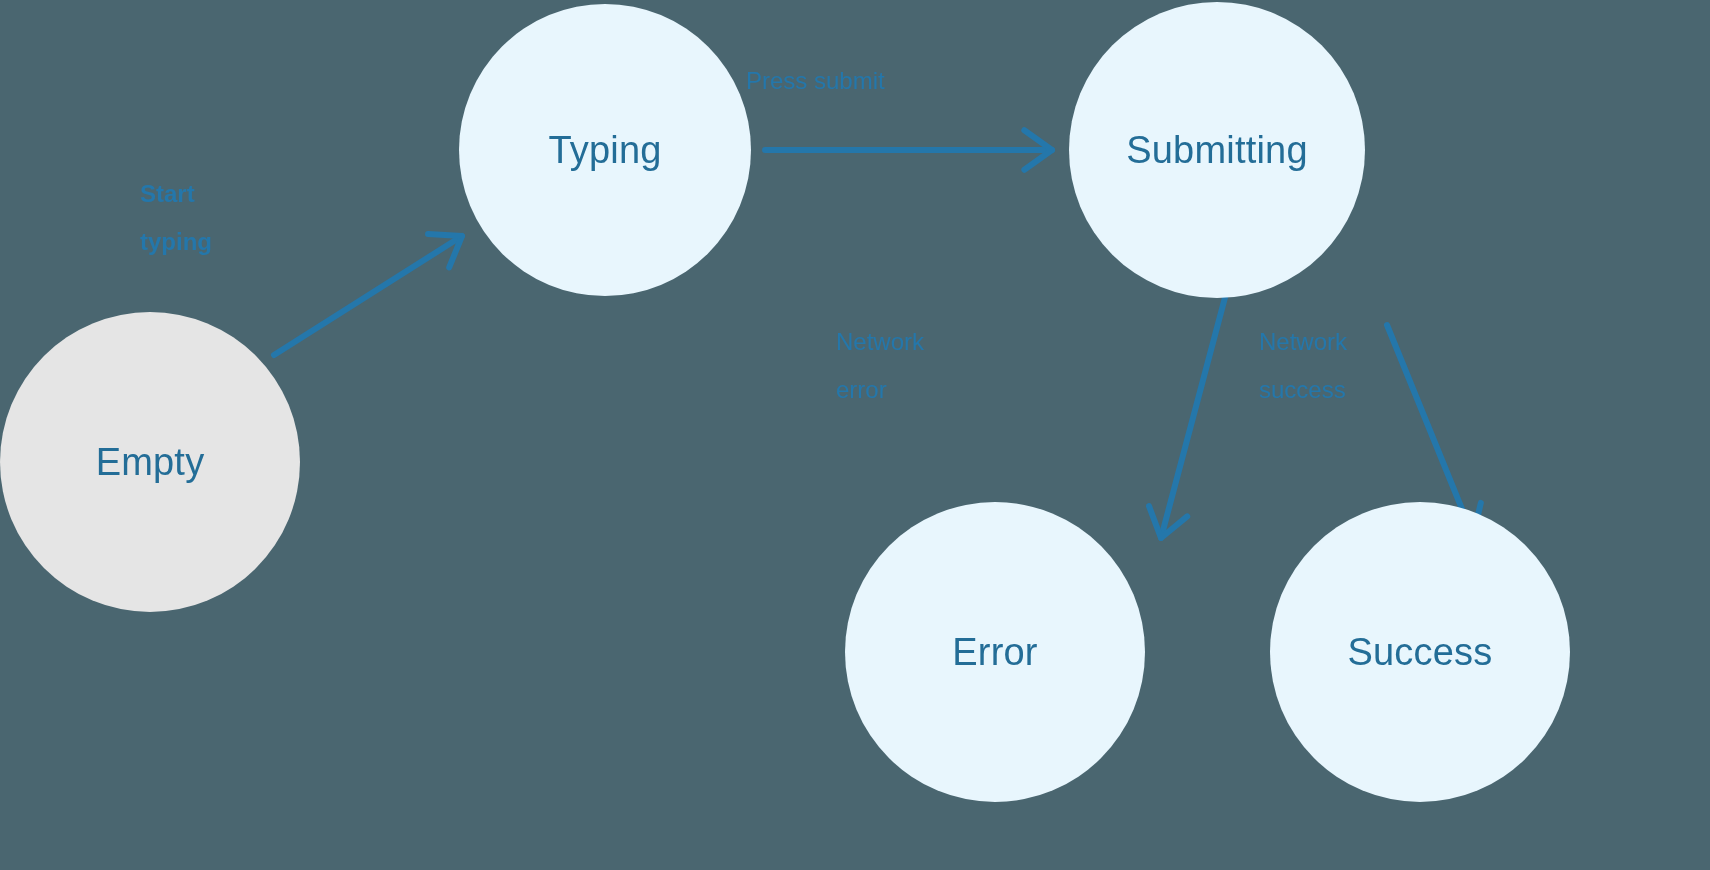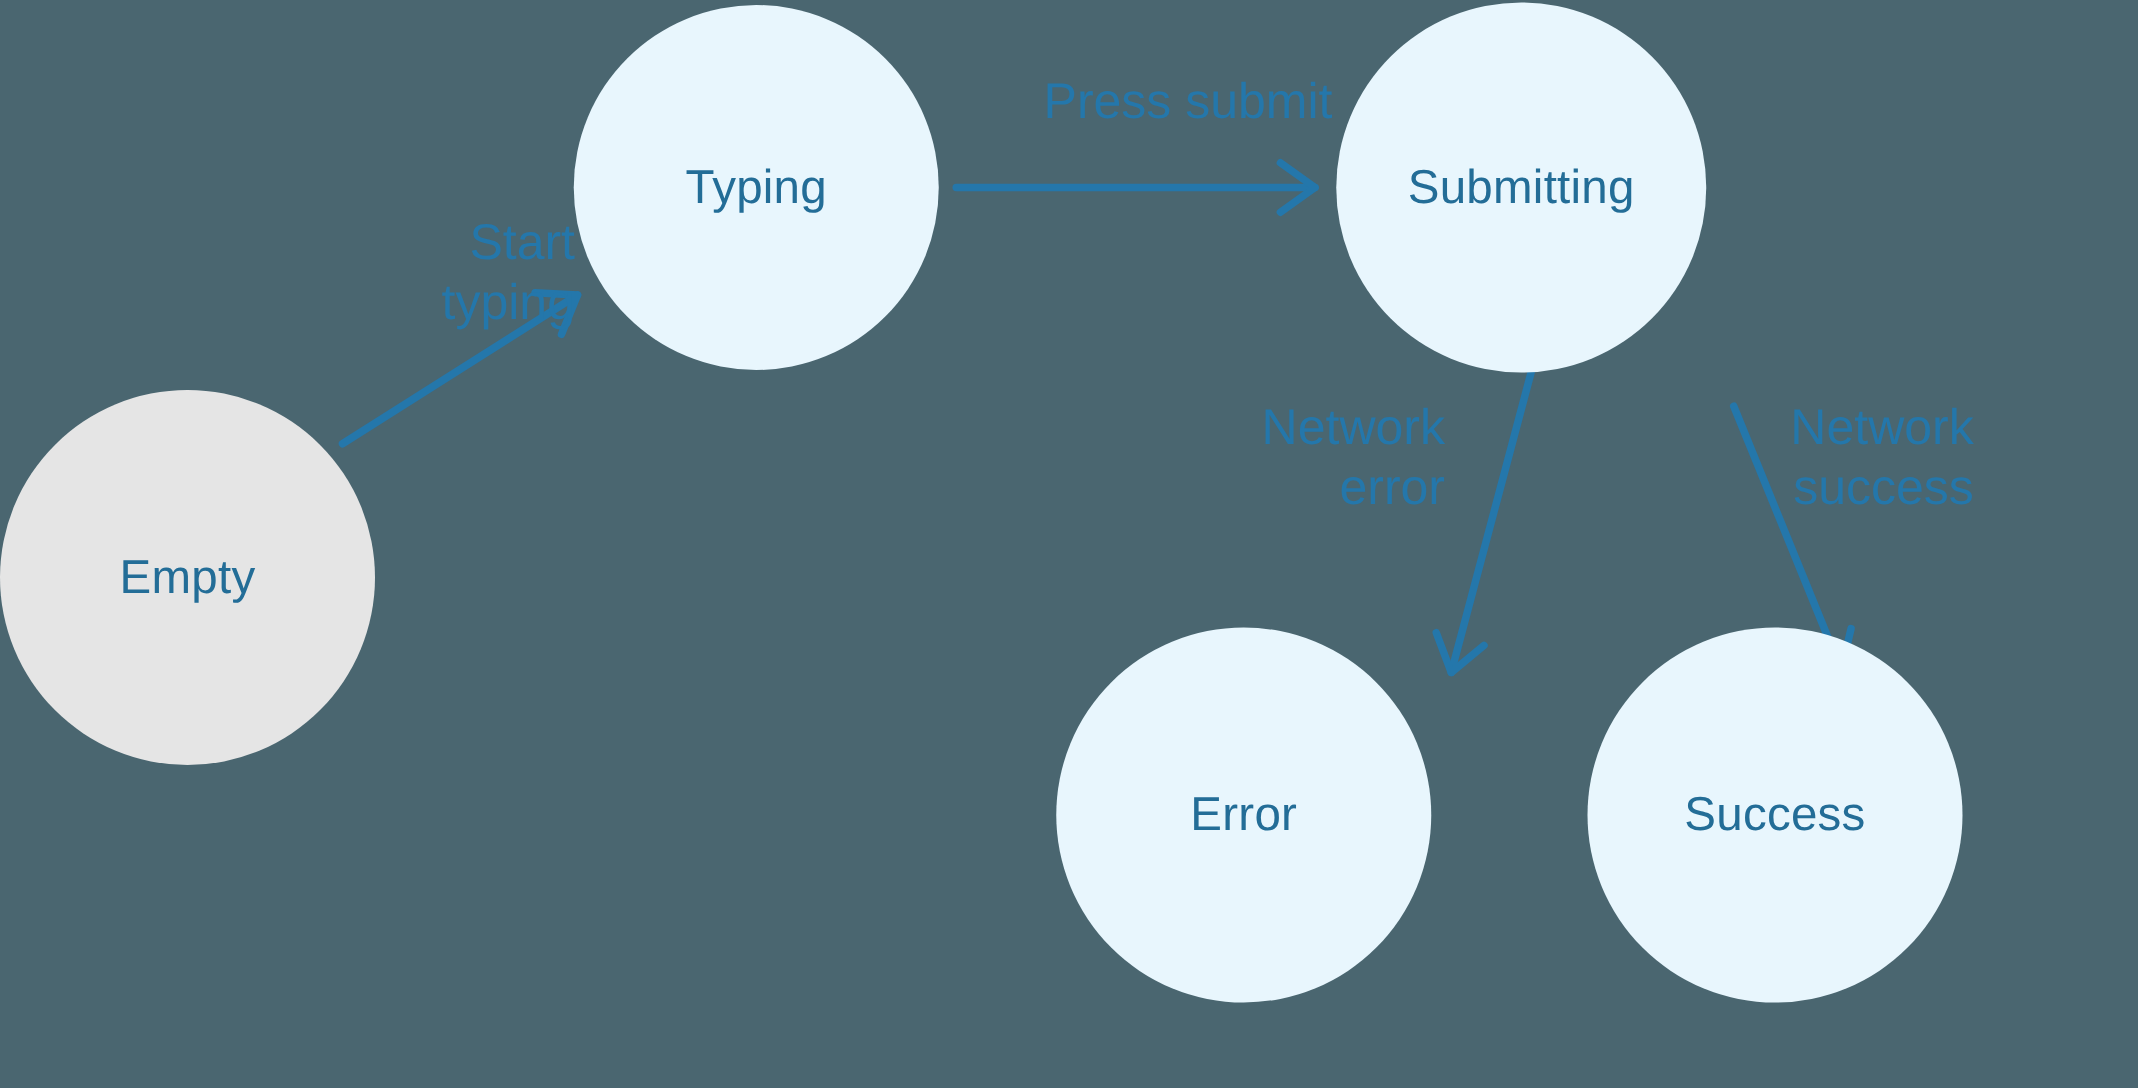--- a/index.html
+++ b/index.html
@@ -39,24 +39,24 @@
     color: #236d97;
     font-size: 38px;
     font-weight: 400;
     letter-spacing: 0.2px;
     white-space: nowrap;
     text-align: center;
   }
   .edge-label {
     position: absolute;
     color: #2477ab;
-    font-size: 40px;
+    font-size: 24px;
     font-weight: 400;
     line-height: 48px;
-    text-align: right;
+    text-align: left;
     white-space: pre-line;
   }
 </style>
 </head>
 <body style="background: rgb(74, 102, 112);">
 
 <div id="stage" style="background: rgb(74, 102, 112);">
 
   <svg id="edges" viewBox="0 0 1710 870" xmlns="http://www.w3.org/2000/svg">
     <g id="edge-paths" stroke-linecap="round" stroke-linejoin="round" fill="none">
@@ -84,21 +84,21 @@
   </div>
 
   <div class="node" style="left: 845px; top: 502px; width: 300px; height: 300px; background: rgb(232, 246, 253);">
     <span class="node-label" style="color: rgb(35, 109, 151);">Error</span>
   </div>
 
   <div class="node" style="left: 1270px; top: 502px; width: 300px; height: 300px; background: rgb(232, 246, 253);">
     <span class="node-label" style="color: rgb(35, 109, 151);">Success</span>
   </div>
 
-  <div class="edge-label" style="width: 320px; left: 140px; top: 170px; color: rgb(36, 119, 171);">Start
+  <div class="edge-label" style="width: 320px; left: 140px; top: 170px; color: rgb(36, 119, 171); font-weight: bold;">Start
 typing</div>
 
   <div class="edge-label" style="width: 320px; left: 746px; top: 57px; color: rgb(36, 119, 171);">Press submit</div>
 
   <div class="edge-label" style="width: 320px; left: 836px; top: 318px; color: rgb(36, 119, 171);">Network
 error</div>
 
   <div class="edge-label" style="width: 320px; left: 1259px; top: 318px; color: rgb(36, 119, 171);">Network
 success</div>
 

